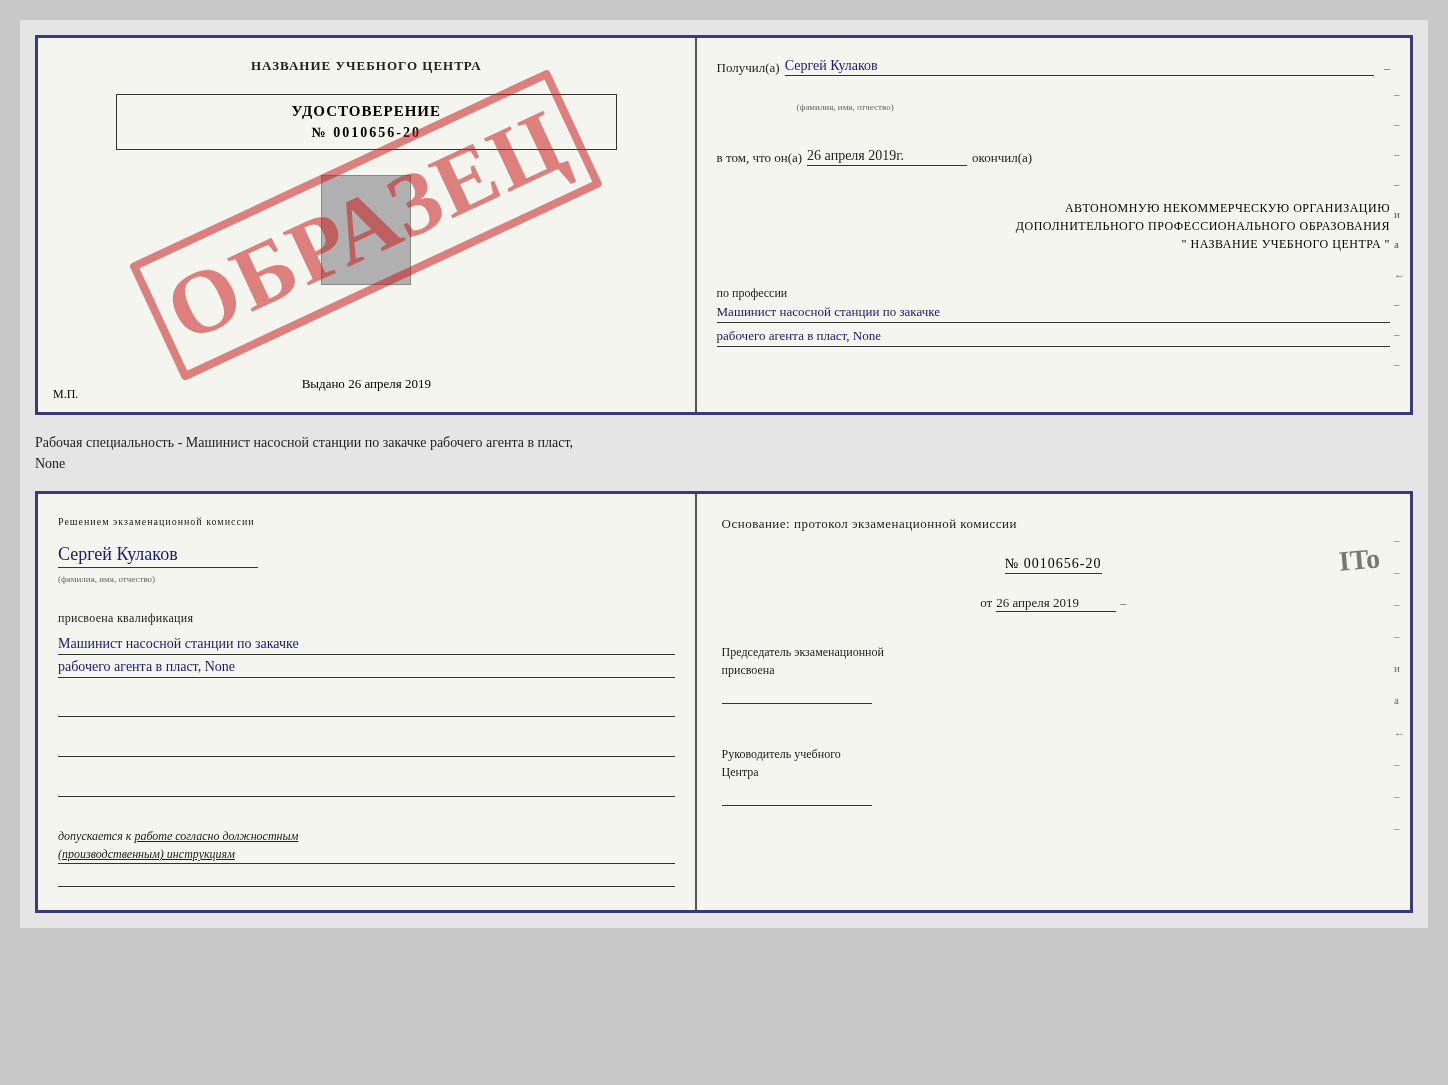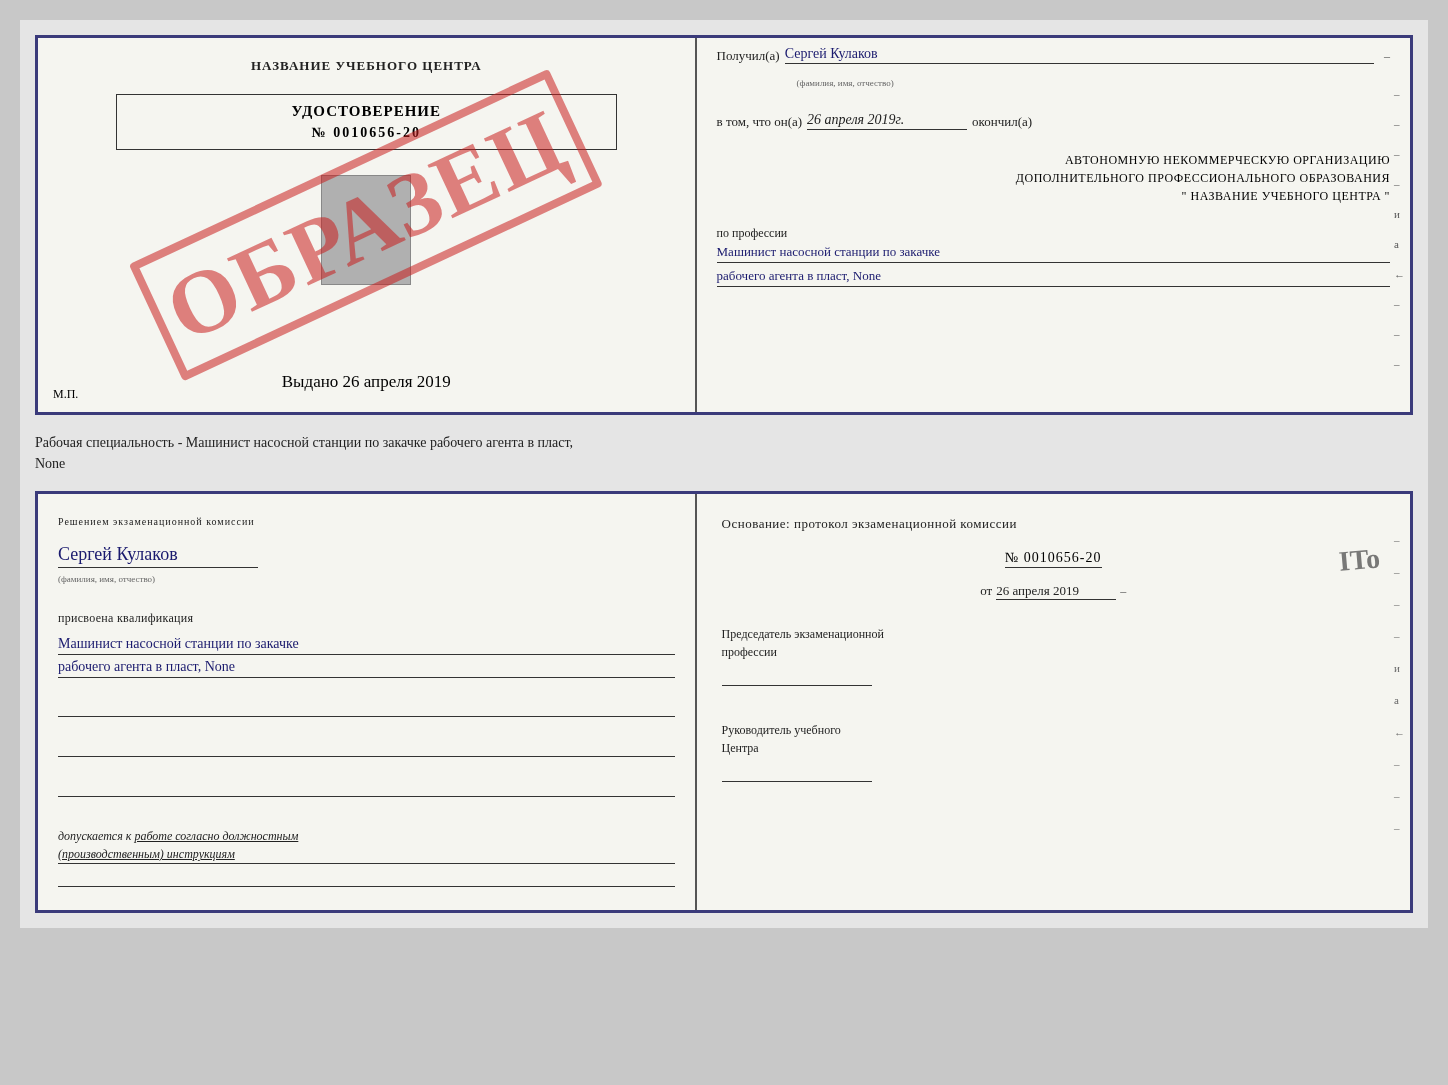--- a/index.html
+++ b/index.html
@@ -34,24 +34,24 @@
       border-right: 2px solid #555;
       padding: 20px 15px;
       position: relative;
       display: flex;
       flex-direction: column;
       align-items: center;
     }
 
     .top-right {
       width: 52%;
-      padding: 8px 20px;
-      display: flex;
-      flex-direction: column;
-      gap: 16px;
+      padding: 20px 20px;
+      display: flex;
+      flex-direction: column;
+      gap: 28px;
       position: relative;
     }
 
     .center-title {
       font-size: 13px;
       font-weight: bold;
       letter-spacing: 1px;
       text-align: center;
       margin-bottom: 10px;
       color: #222;
@@ -99,21 +99,21 @@
 
     .photo-placeholder {
       width: 90px;
       height: 110px;
       background: #b0b0b0;
       border: 1px solid #888;
       margin: 15px auto;
     }
 
     .issued-date {
-      font-size: 17px;
+      font-size: 13px;
       margin-top: auto;
       padding-top: 10px;
       text-align: center;
     }
 
     .mp-label {
       font-size: 12px;
       position: absolute;
       bottom: 10px;
       left: 15px;
@@ -207,21 +207,21 @@
       display: flex;
       flex-direction: column;
       gap: 10px;
     }
 
     .bottom-right {
       width: 52%;
       padding: 20px 25px;
       display: flex;
       flex-direction: column;
-      gap: 10px;
+      gap: 16px;
       position: relative;
     }
 
     .section-title {
       font-size: 13px;
       font-weight: normal;
       letter-spacing: 0.5px;
       line-height: 1.5;
       color: #222;
     }
@@ -391,21 +391,21 @@
 
       <div class="field-line">
         <span class="field-label">Получил(а)</span>
         <span class="field-value">Сергей Кулаков</span>
         <span style="margin-left:5px; font-size:12px; color:#555;">–</span>
       </div>
       <div class="field-hint" style="margin-left: 80px; text-align:left;">(фамилия, имя, отчество)</div>
 
       <div class="field-line" style="margin-top: 8px;">
         <span class="field-label">в том, что он(а)</span>
-        <span class="field-value" style="font-family: inherit; font-style: italic; color: #222; max-width: 160px;">26 апреля 2019г.</span>
+        <span class="field-value" style="font-family: inherit; color: #222; max-width: 160px;">26 апреля 2019г.</span>
         <span class="field-label">окончил(а)</span>
       </div>
 
       <div class="block-text">
         <div>АВТОНОМНУЮ НЕКОММЕРЧЕСКУЮ ОРГАНИЗАЦИЮ</div>
         <div>ДОПОЛНИТЕЛЬНОГО ПРОФЕССИОНАЛЬНОГО ОБРАЗОВАНИЯ</div>
         <div>" НАЗВАНИЕ УЧЕБНОГО ЦЕНТРА "</div>
       </div>
 
       <div>
@@ -473,21 +473,21 @@
       </div>
 
       <div class="protocol-date" style="margin-top: 5px; justify-content: center;">
         <span>от</span>
         <span class="protocol-date-val" style="font-size:13px;">26 апреля 2019</span>
         <span class="dash-right">–</span>
       </div>
 
       <div style="margin-top: 15px;">
         <div class="chairman-label" style="white-space: pre-line;">Председатель экзаменационной
-профессии</div>
+присвоена</div>
         <div class="sig-line"></div>
       </div>
 
       <div style="margin-top: 20px; font-family: Liberation Serif, serif;">
         <div class="chairman-label" style="white-space: pre-line;">Руководитель учебного
 Центра</div>
         <div class="sig-line"></div>
       </div>
 
       <div class="ito-stamp">ITo</div>

